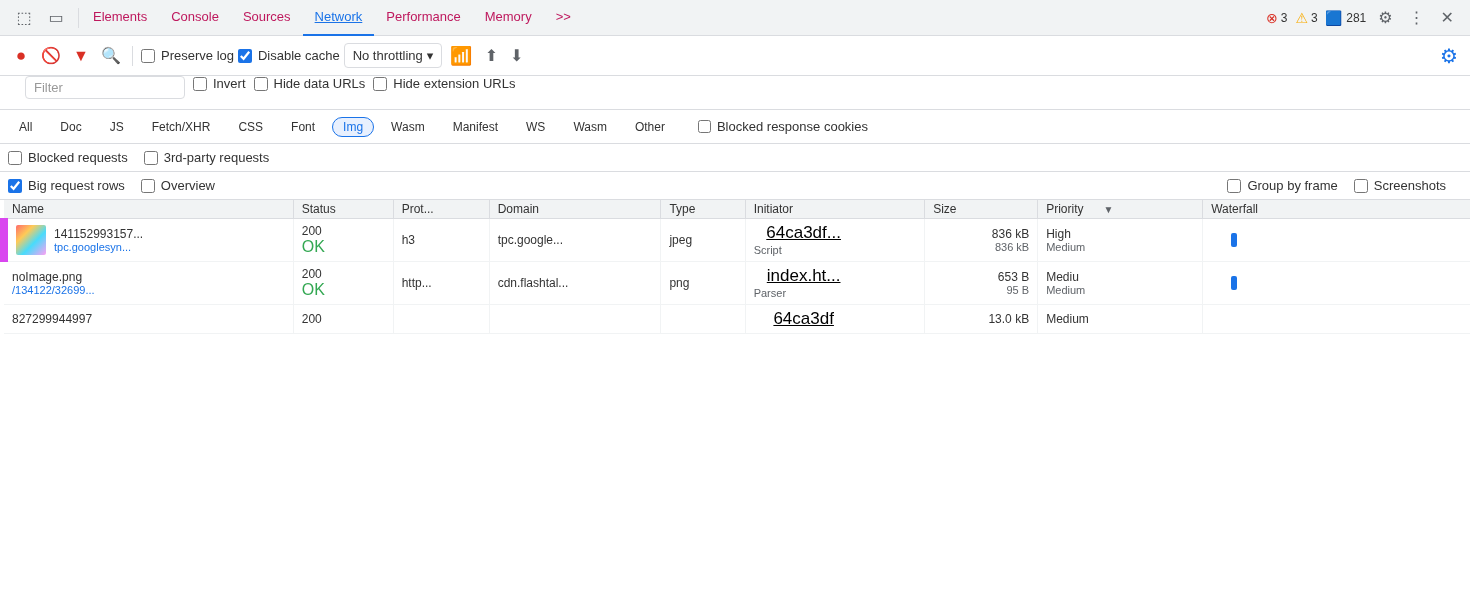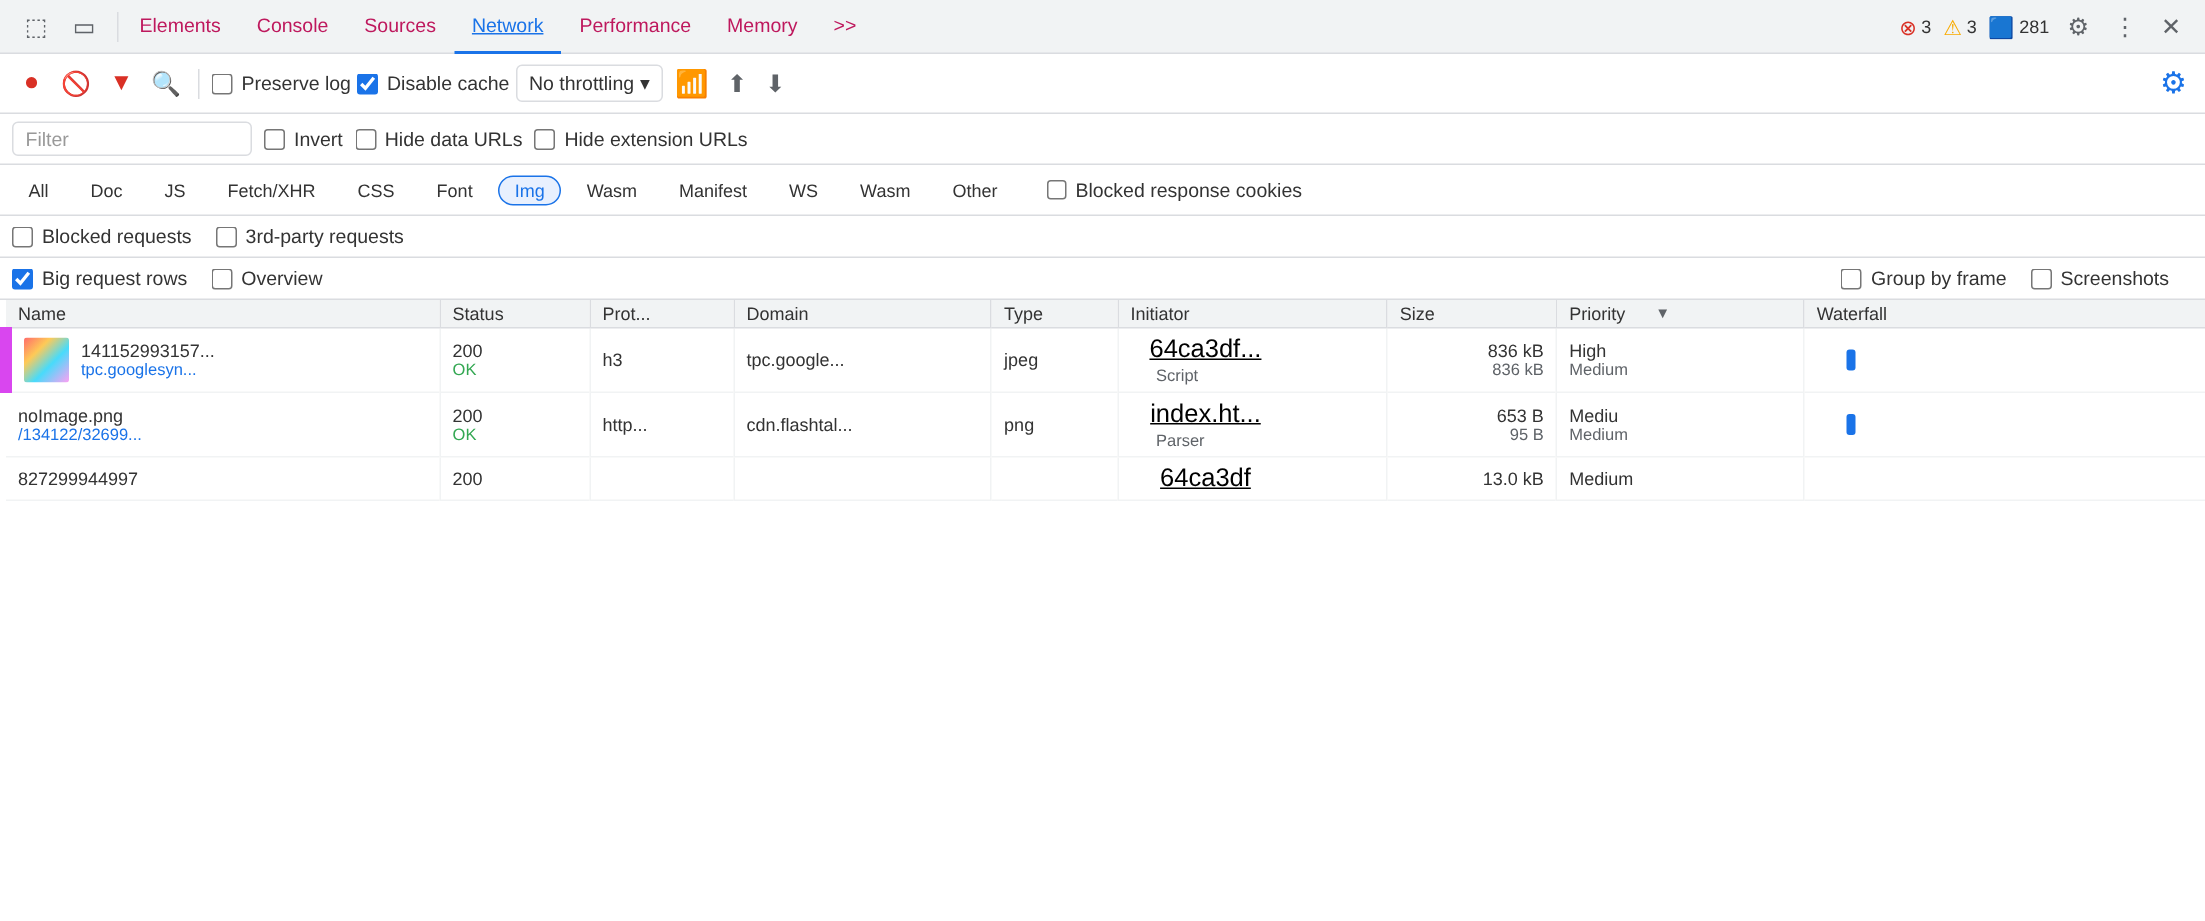--- a/index.html
+++ b/index.html
@@ -33,22 +33,22 @@
     .toolbar-separator { width: 1px; height: 20px; background: #dadce0; margin: 0 4px; }
     .checkbox-label { display: flex; align-items: center; gap: 6px; cursor: pointer; font-size: 13px; color: #333; white-space: nowrap; }
     .checkbox-label input[type="checkbox"] { width: 14px; height: 14px; cursor: pointer; accent-color: #1a73e8; }
     .throttle-select { display: flex; align-items: center; gap: 4px; padding: 4px 8px; border: 1px solid #dadce0; border-radius: 4px; cursor: pointer; font-size: 13px; color: #333; background: #fff; }
     .wifi-icon { font-size: 18px; color: #5f6368; cursor: pointer; padding: 4px; }
     .upload-icon, .download-icon { font-size: 16px; color: #5f6368; cursor: pointer; padding: 4px; border-radius: 4px; }
     .cog-blue { font-size: 20px; color: #1a73e8; cursor: pointer; padding: 4px; margin-left: auto; }
 
     
     .filter-row {
-      display: flex; align-items: center; border-bottom: 1px solid #dadce0;
-      height: 34px; padding: 0 8px; gap: 8px; background: #fff;
+      display: flex; align-items: flex-start; border-bottom: 1px solid #dadce0;
+      height: 34px; padding: 0 25px; gap: 8px; background: #fff;
     }
     .filter-input { border: 1px solid #dadce0; border-radius: 4px; padding: 3px 8px; font-size: 13px; color: #333; width: 160px; outline: none; }
     .filter-input::placeholder { color: #999; }
 
     
     .type-filter-row {
       display: flex; align-items: center; border-bottom: 1px solid #dadce0;
       height: 34px; padding: 0 8px; gap: 6px; background: #fff; flex-wrap: nowrap;
     }
     .type-btn { padding: 2px 10px; border-radius: 10px; border: 1px solid transparent; cursor: pointer; font-size: 12px; background: none; color: #333; white-space: nowrap; }
@@ -88,25 +88,25 @@
     
     .name-cell { display: flex; align-items: center; gap: 8px; min-width: 0; }
     .thumb { width: 30px; height: 30px; background: #222; border-radius: 2px; display: flex; align-items: center; justify-content: center; flex-shrink: 0; overflow: hidden; }
     .thumb-inner { width: 100%; height: 100%; background: linear-gradient(135deg, #ff6b6b 0%, #feca57 30%, #48dbfb 60%, #ff9ff3 100%); }
     .name-primary { font-size: 12px; color: #333; white-space: nowrap; overflow: hidden; text-overflow: ellipsis; max-width: 150px; }
     .name-secondary { font-size: 11px; color: #1a73e8; white-space: nowrap; overflow: hidden; text-overflow: ellipsis; max-width: 150px; }
     .name-stack { display: flex; flex-direction: column; min-width: 0; }
 
     
     .status-primary { font-size: 12px; color: #333; }
-    .status-secondary { font-size: 11px; color: #34a853; }
+    .status-secondary { font-size: 16px; color: #34a853; }
 
     
     .initiator-link { text-decoration: underline; color: #000000; cursor: pointer; font-size: 17px; display: block; white-space: nowrap; overflow: hidden; text-overflow: ellipsis; max-width: 100px; text-align: center; }
-    .initiator-sub { font-size: 11px; color: #5f6368; margin-left: 17px; }
+    .initiator-sub { font-size: 11px; color: #5f6368; }
 
     
     .priority-primary { font-size: 12px; color: #333; }
     .priority-secondary { font-size: 11px; color: #5f6368; }
 
     
     .size-primary { font-size: 12px; color: #333; text-align: right; display: block; }
     .size-secondary { font-size: 11px; color: #5f6368; text-align: right; display: block; }
 
     

